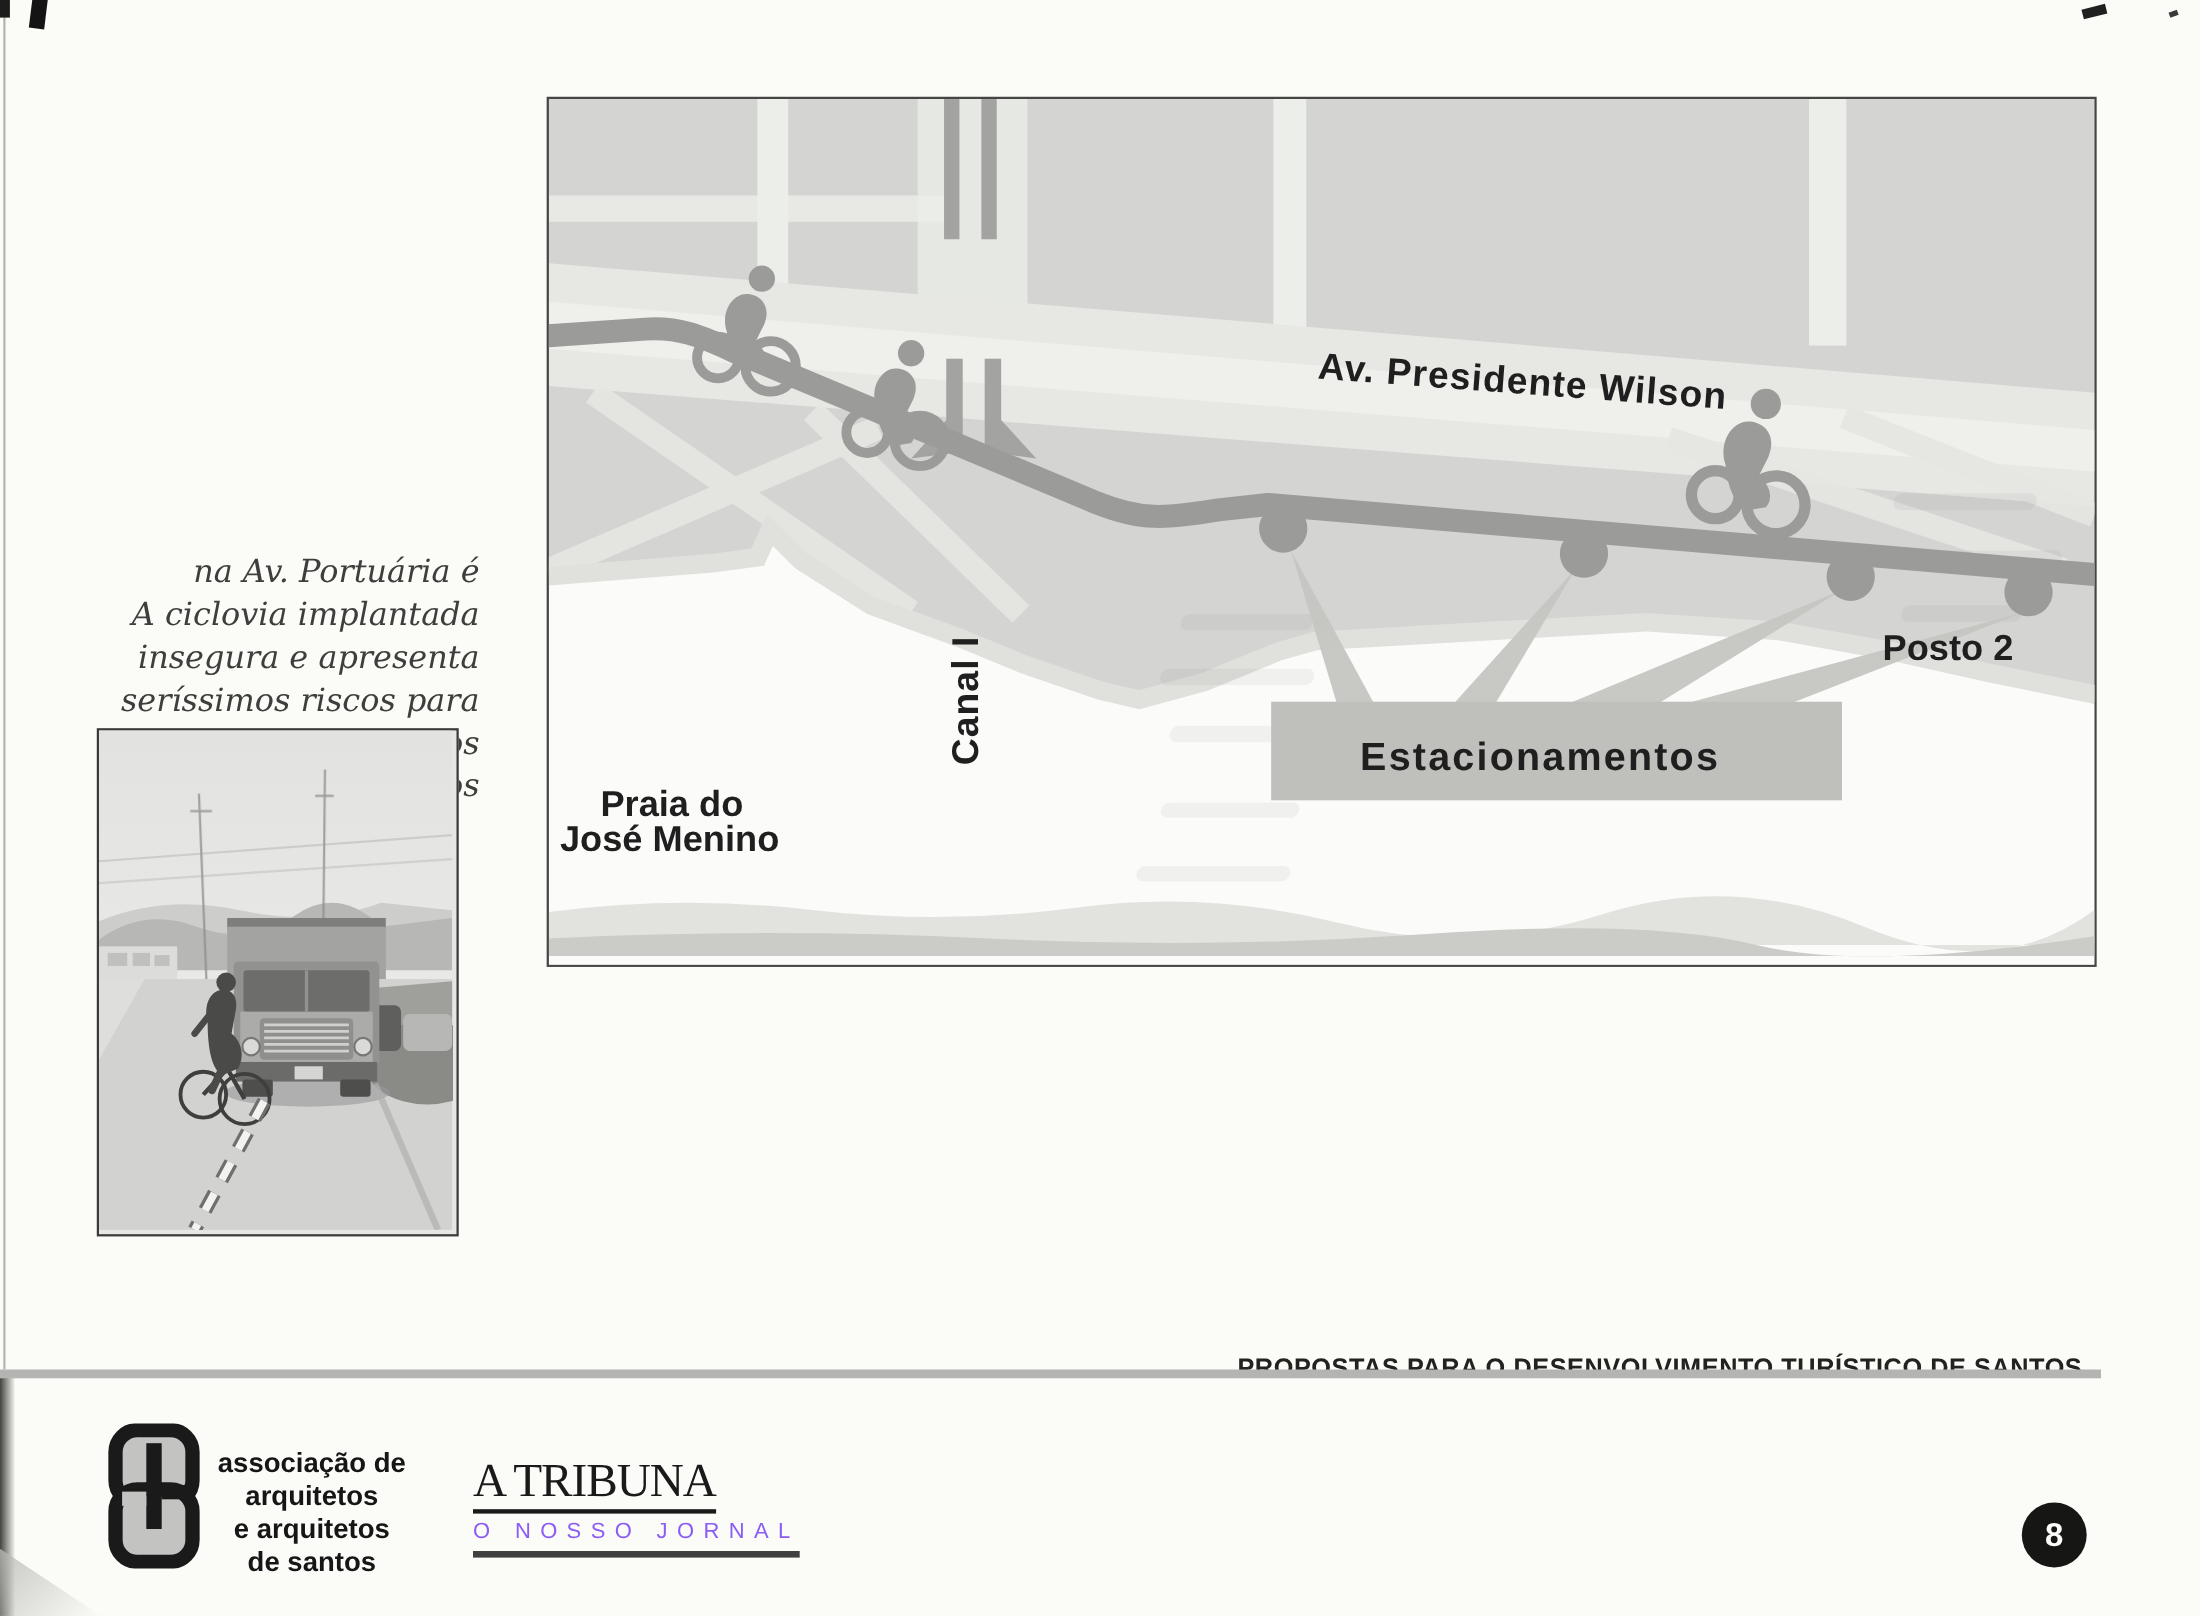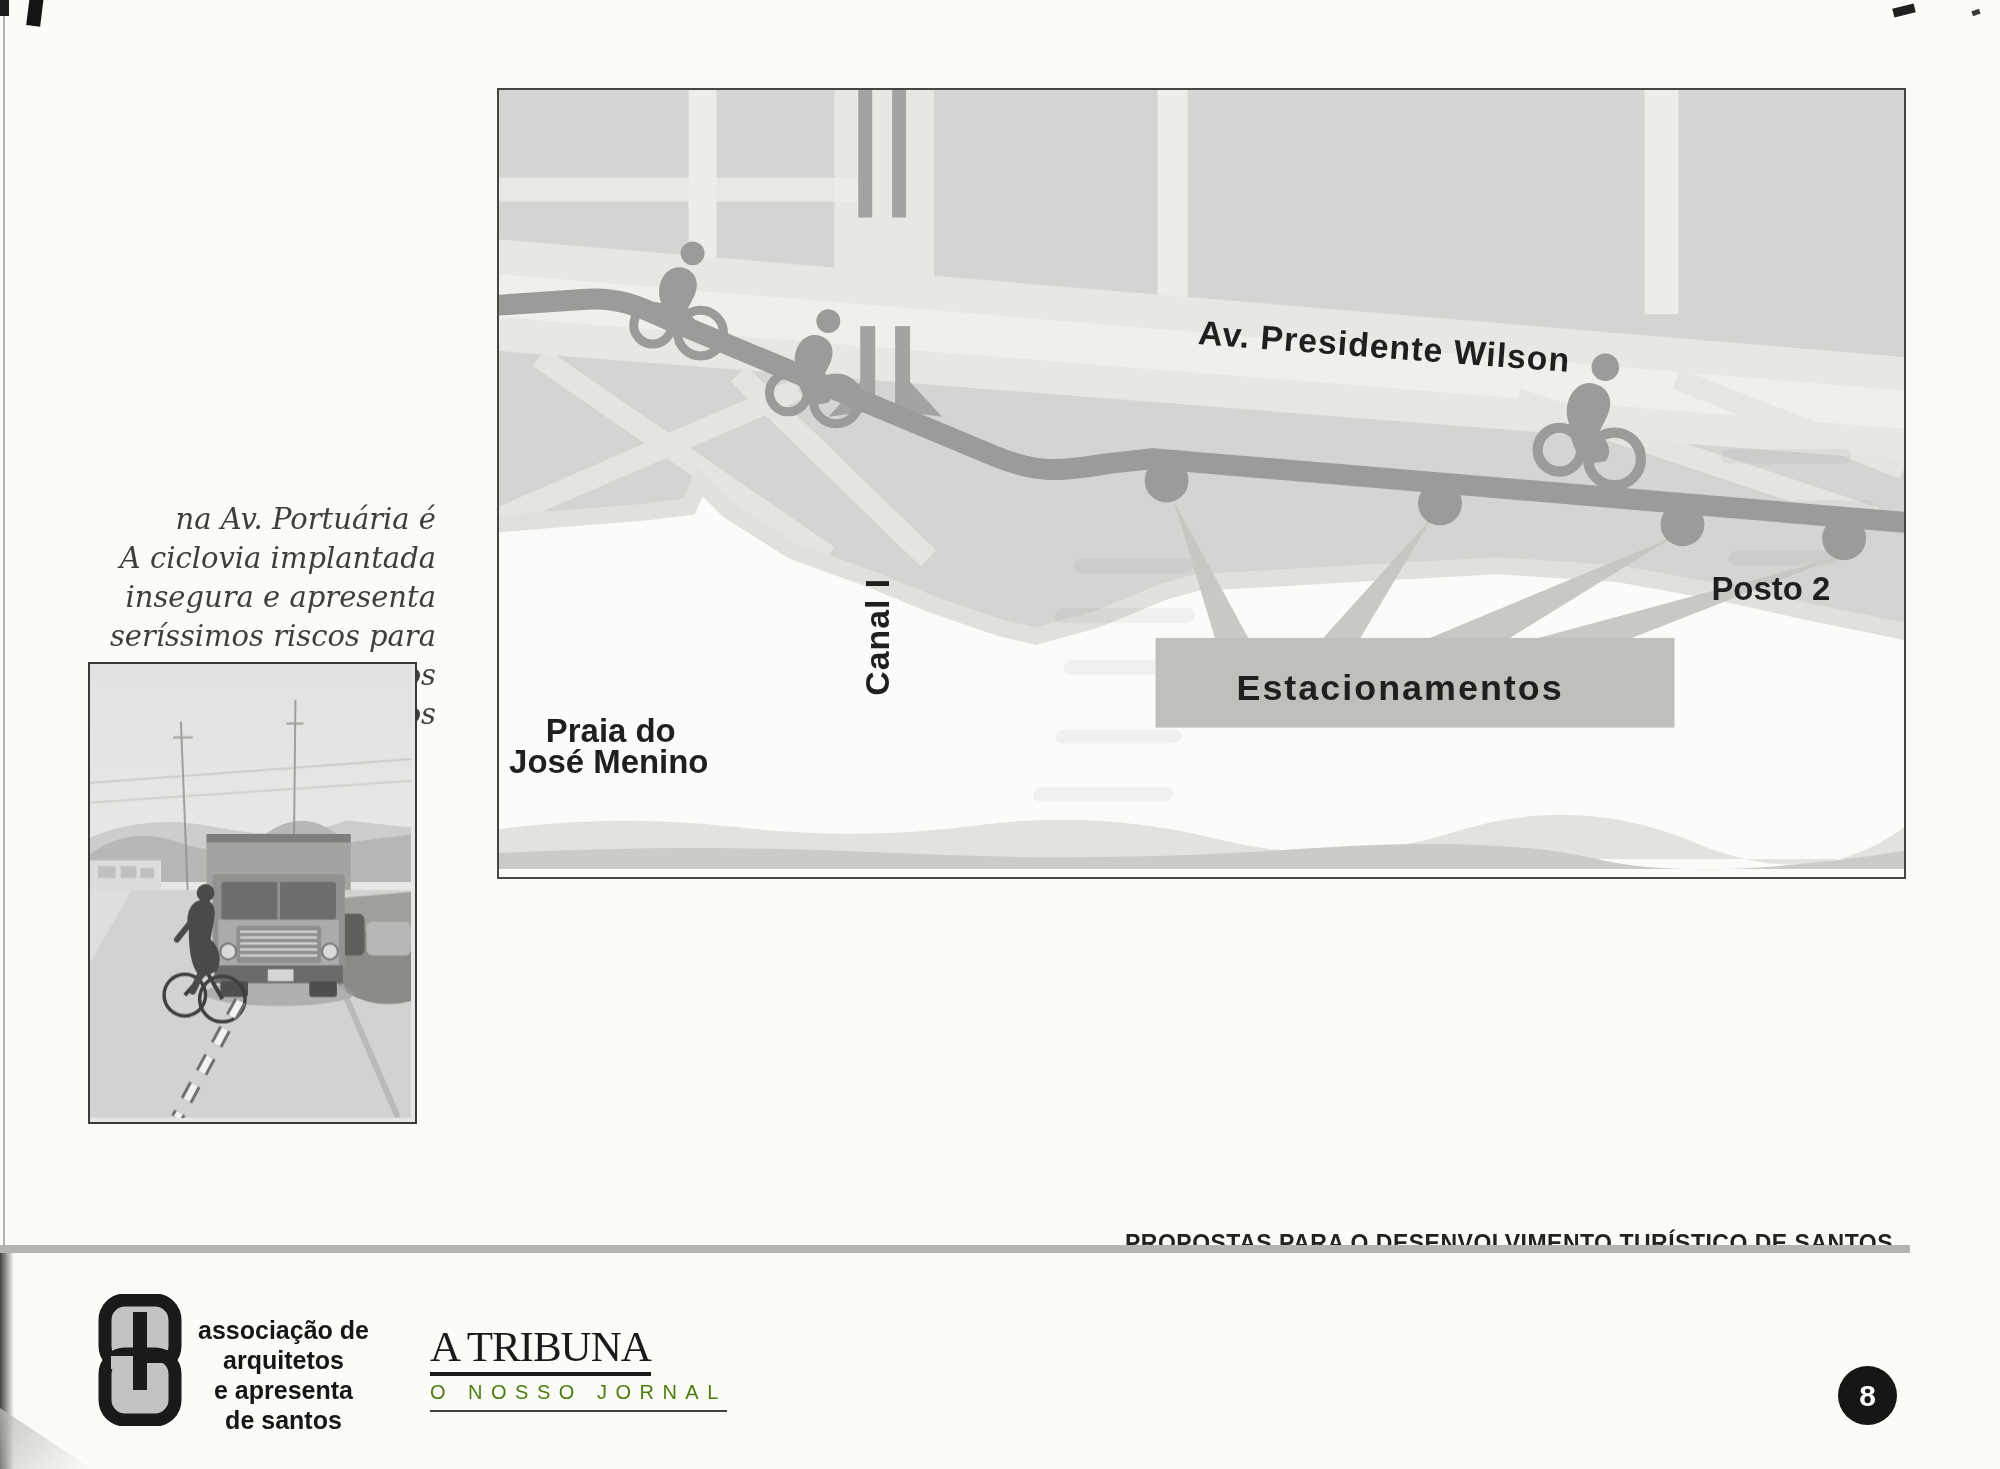--- a/index.html
+++ b/index.html
@@ -27,22 +27,22 @@
   svg text{font-family:"Liberation Sans",sans-serif;font-weight:bold;fill:#1f1f1f;}
   
   .section-title{position:absolute;left:900px;top:1210px;width:993px;text-align:right;
         font-size:23px;font-weight:bold;letter-spacing:.5px;color:#222220;margin-top:20px;}
   .footer-rule{position:absolute;left:0;top:1245px;width:1910px;height:8px;background:#b4b4b2;}
   .assoc-logo{position:absolute;left:95px;top:1294px;width:90px;height:132px;}
   .assoc-text{position:absolute;left:198px;top:1315px;font-size:25px;font-weight:bold;line-height:30px;color:#161616;text-align:center;}
   .masthead{position:absolute;left:430px;top:1322px;}
   .masthead .name{font-family:"Liberation Serif",serif;font-weight:normal;font-size:43px;letter-spacing:-1px;
         color:#1a1a1a;border-bottom:4px solid #1a1a1a;padding-bottom:1px;width:fit-content;}
-  .masthead .tagline{margin-top:5px;font-size:20px;letter-spacing:8.5px;color:#4d7c0f;
-        border-bottom:2px solid #404040;padding-bottom:6px;width:fit-content;}
+  .masthead .tagline{margin-top:5px;font-size:20px;letter-spacing:8.5px;color:#8b5cf6;
+        border-bottom:6px solid #404040;padding-bottom:6px;width:fit-content;}
   .page-badge{position:absolute;left:1838px;top:1366px;width:59px;height:59px;border-radius:50%;
         background:#161614;color:#fcfcfa;display:flex;align-items:center;justify-content:center;
         font-size:30px;font-weight:bold;}
 </style>
 </head>
 <body>
 
 <div class="page">
 
   <div class="edge-line"></div>
@@ -228,21 +228,21 @@
         <rect x="10" y="60" width="70" height="66" rx="20" fill="#c3c3c1" stroke="#1a1a1a" stroke-width="13"></rect>
         <rect x="38" y="18" width="14" height="78" fill="#1a1a1a"></rect>
         <rect x="52" y="56" width="22" height="13" fill="#1a1a1a"></rect>
         <rect x="16" y="62" width="22" height="13" fill="#c3c3c1"></rect>
       </g>
     </svg>
   </div>
   <div class="assoc-text">
     <div>associação de</div>
     <div>arquitetos</div>
-    <div>e apresenta</div>
+    <div>e arquitetos</div>
     <div>de santos</div>
   </div>
 
   <div class="masthead">
     <div class="name">A TRIBUNA</div>
     <div class="tagline">O NOSSO JORNAL</div>
   </div>
 
   <div class="page-badge">
     <span>8</span>

